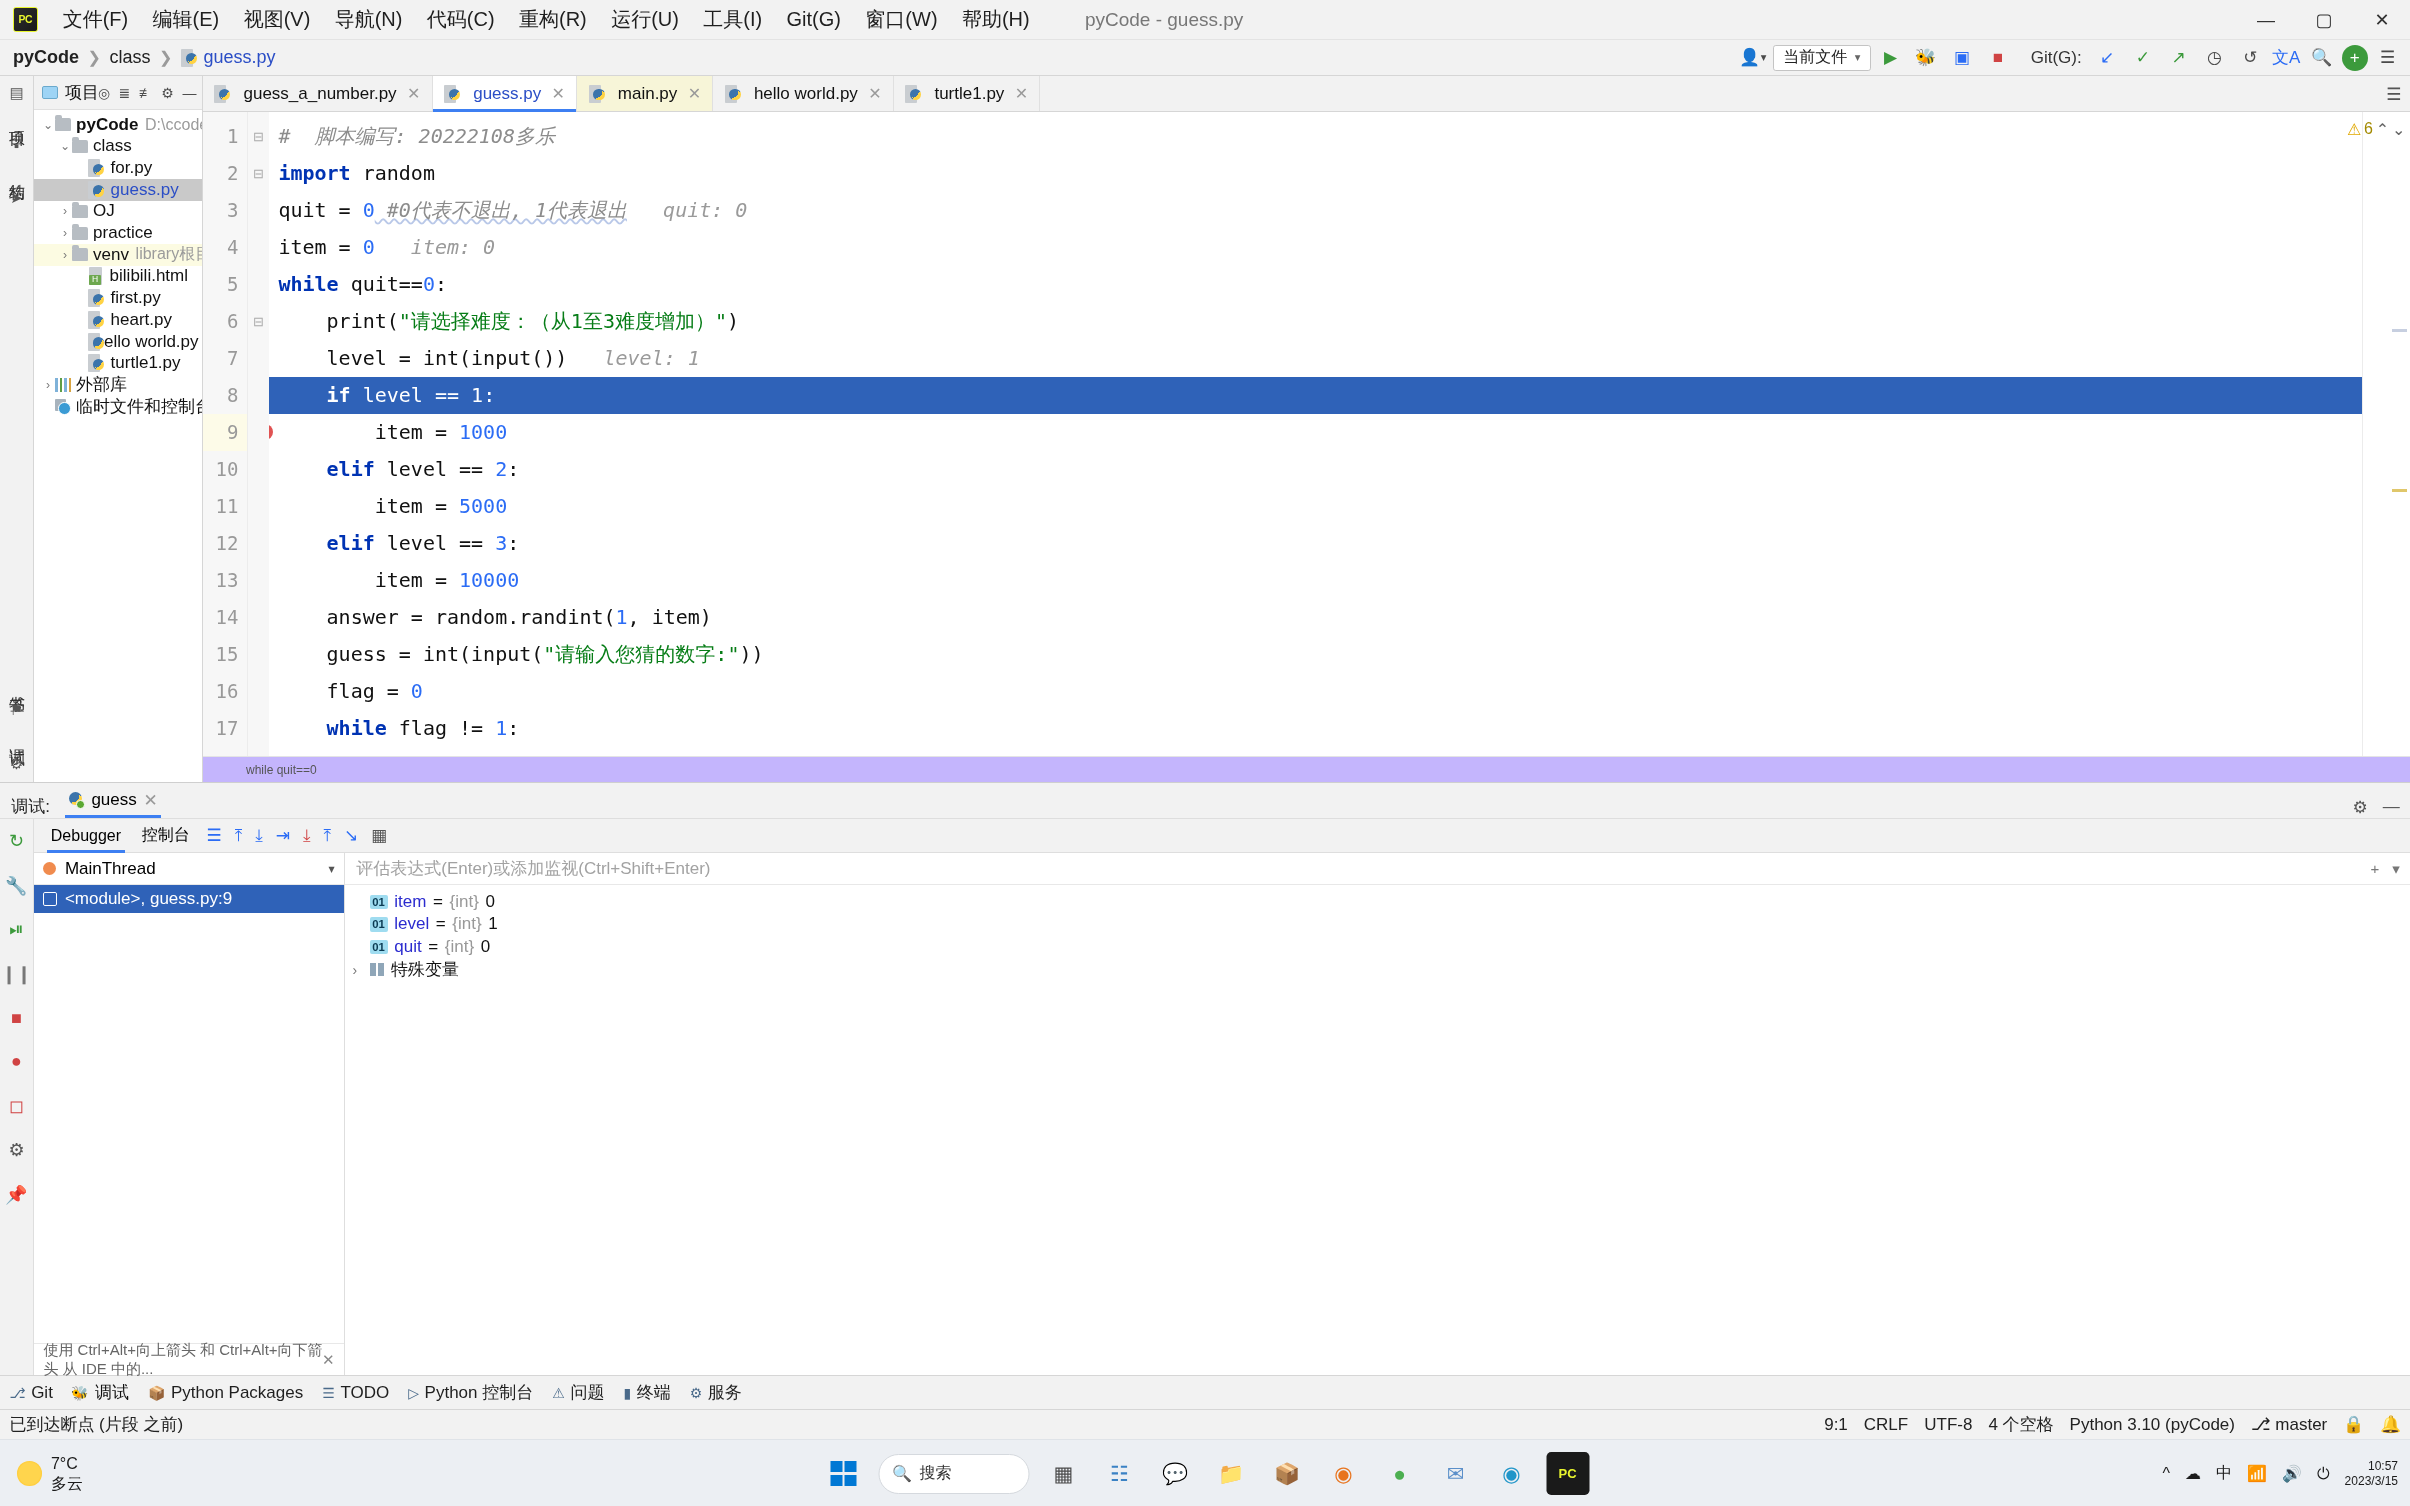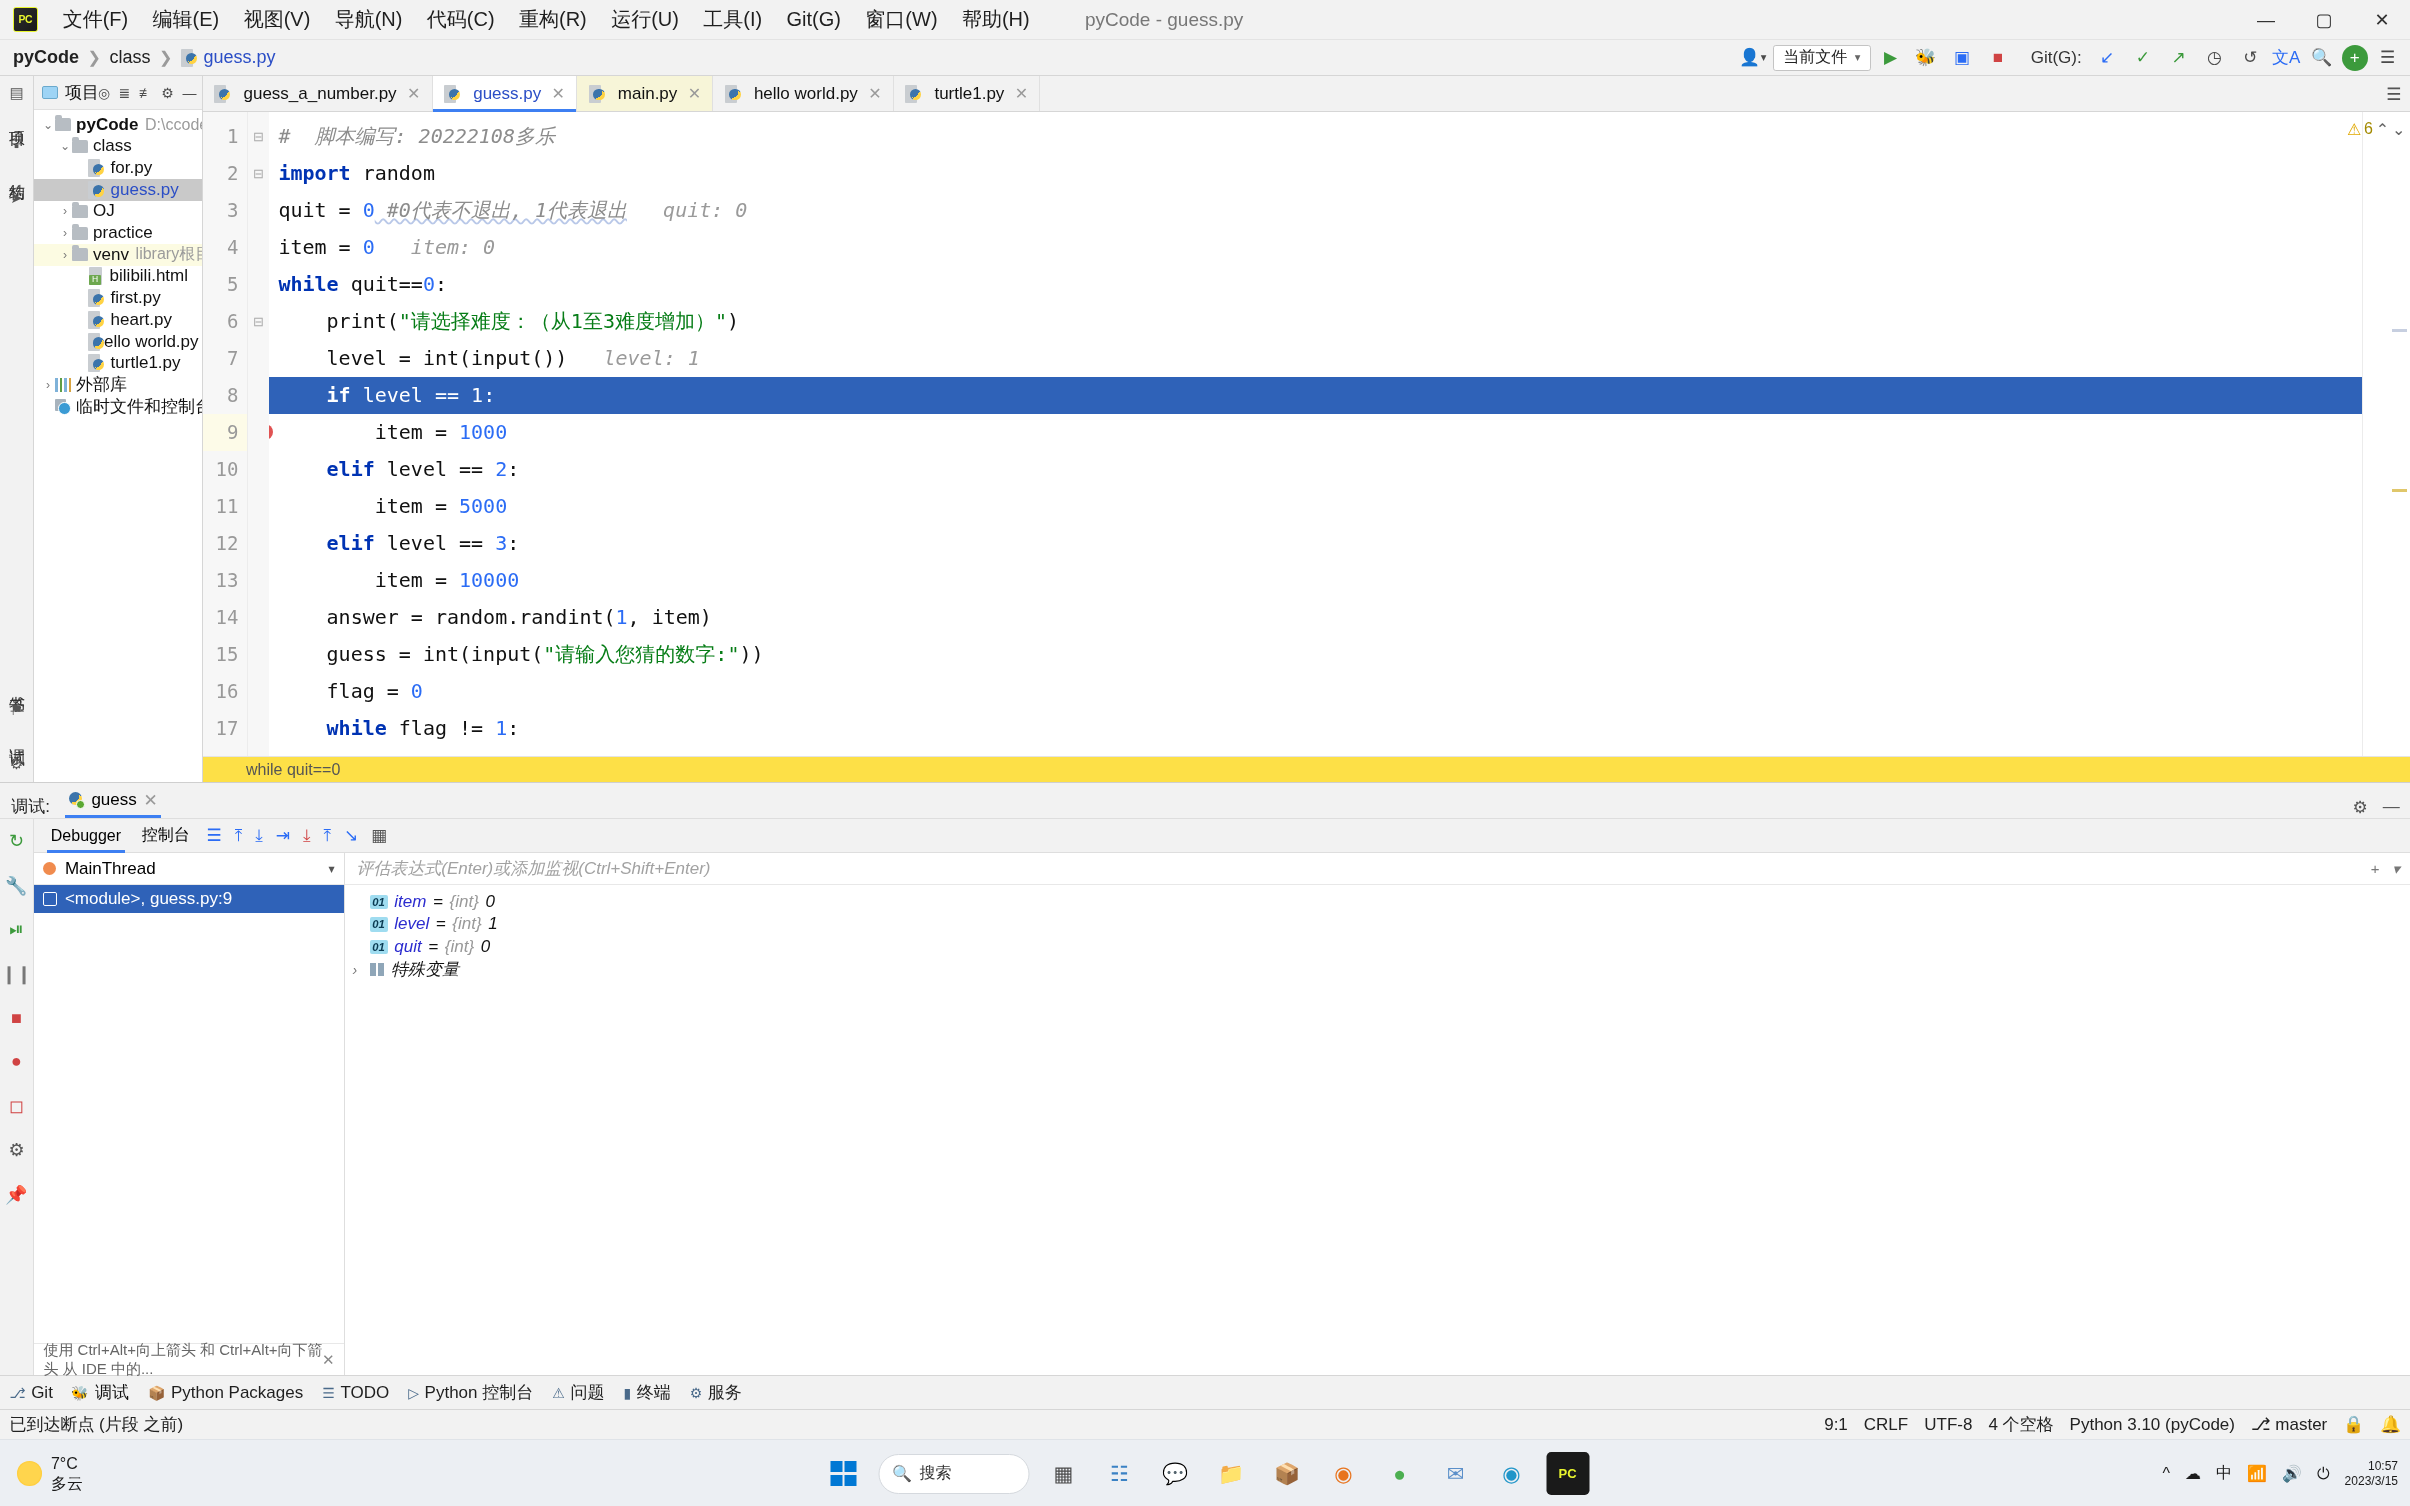--- a/index.html
+++ b/index.html
@@ -133,23 +133,23 @@
   .hint { color:#9a9a9a; font-style:italic; }
   .plain{ color:#111; }
   .wavy { text-decoration: underline wavy #b9c8e8; text-decoration-skip-ink:none; }
 
   .rightgut { width:49px; flex:none; background:#fff; border-left:0.9px solid #ececec;
               position:relative;}
   .rg-warn { position:absolute; top:7.5px; right:5.6px; font-size:16px; color:#a38a00;
              display:flex; align-items:center; gap:2.8px;}
   .rg-mark { position:absolute; right:3.8px; width:15px; height:2.8px; }
 
-  .editorstatus { height:26px; background:#fde047; border-top:0.9px solid #e4e4e4;
+  .editorstatus { height:26px; background:#c4b5fd; border-top:0.9px solid #e4e4e4;
                   display:flex; align-items:center; padding-left:43px;
-                  font-size:16px; color:#555; flex:none;}
+                  font-size:12px; color:#555; flex:none;}
 
   
   .debugpanel { height:593px; flex:none; display:flex; flex-direction:column;
                 background:#f2f2f2; border-top:0.9px solid #cfcfcf; }
   .dbgtitle { height:36px; display:flex; align-items:flex-end; padding-left:11.3px;
               gap:9.4px; position:relative; border-bottom:0.9px solid #dedede;}
   .dbgtitle .lbl { font-size:17px; color:#222; }
   .dbgtab { display:flex; align-items:center; gap:6.6px; padding:0 9.4px; height:36px;
             font-size:17px; position:relative; }
   .dbgtab::after { content:""; position:absolute; left:5.6px; right:5.6px; bottom:0;
@@ -179,21 +179,21 @@
   .threadsel { height:32px; display:flex; align-items:center; padding:0 9.4px; gap:8.5px;
                border-bottom:0.9px solid #e8e8e8; position:relative; font-size:17px;}
   .dot-orange { width:13px;height:13px;border-radius:50%;background:#f08b4e;}
   .threadsel .caret{position:absolute;right:9.4px;color:#555;font-size:12.2px;}
   .framerow { height:28px; display:flex; align-items:center; gap:7.5px; padding-left:9.4px;
               background:#2f62b8; color:#fff; font-size:17px;}
   .frameic { width:14px;height:14px;border:1.9px solid #fff;border-radius:1.9px;}
   .frames .hintbar { margin-top:auto; height:32px; display:flex; align-items:center;
       padding:0 9.4px; font-size:15px; color:#666; border-top:0.9px solid #e8e8e8;
       background:#fff; position:relative;}
-  .vars { flex:1; background:#fff; display:flex; flex-direction:column; min-width:0;font-style:italic;}
+  .vars { flex:1; background:#fff; display:flex; flex-direction:column; min-width:0;}
   .evalbar { height:32px; display:flex; align-items:center; padding:0 11.3px;
              border-bottom:0.9px solid #e8e8e8; position:relative; font-size:17px; color:#a2a2a2;}
   .evalbar .rt { position:absolute; right:11.3px; display:flex; gap:13px; color:#777; font-size:15px;}
   .varlist { flex:1; padding-top:5.6px; }
   .varrow { height:22.6px; display:flex; align-items:center; gap:6.6px; padding-left:24.5px;
             font-size:17px; white-space:nowrap;}
   .badge01 { background:#9fdcf0; color:#0a3a52; font-size:11.3px; font-weight:bold;
              padding:0.9px 2.8px; border-radius:1.9px; line-height:1.1;}
   .vname { color:#2b2bcf; }
   .vtype { color:#999; }

